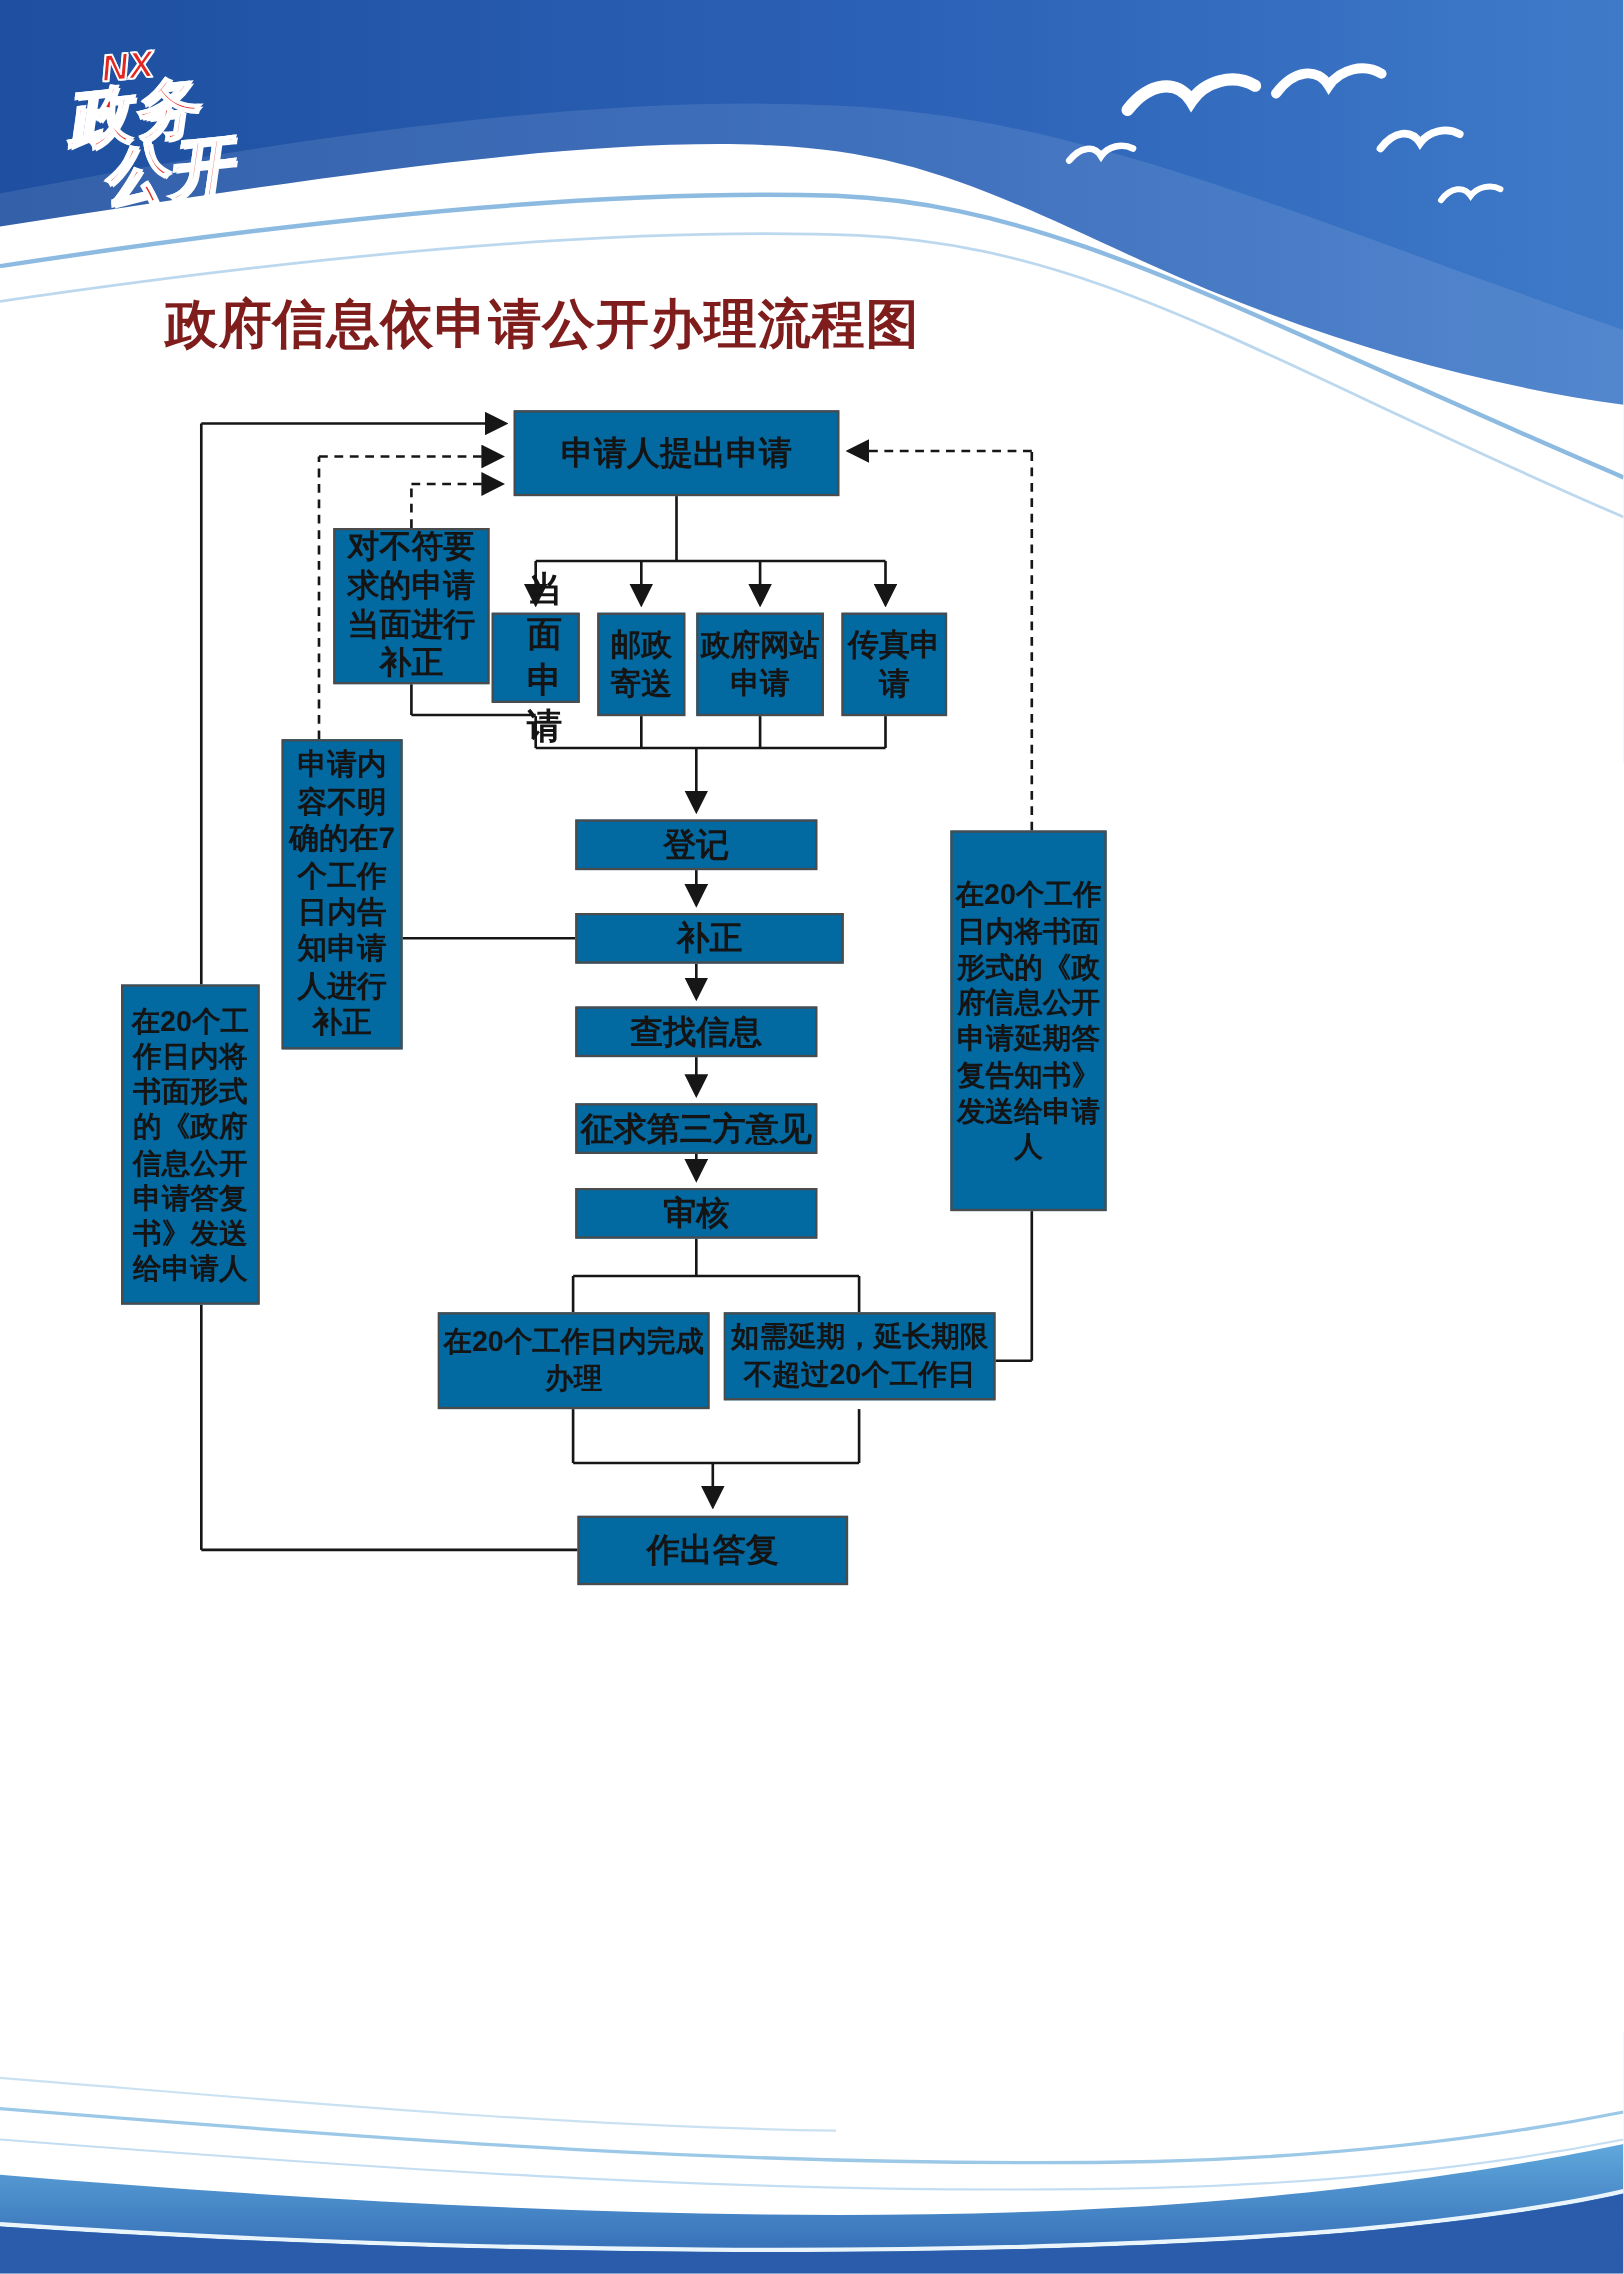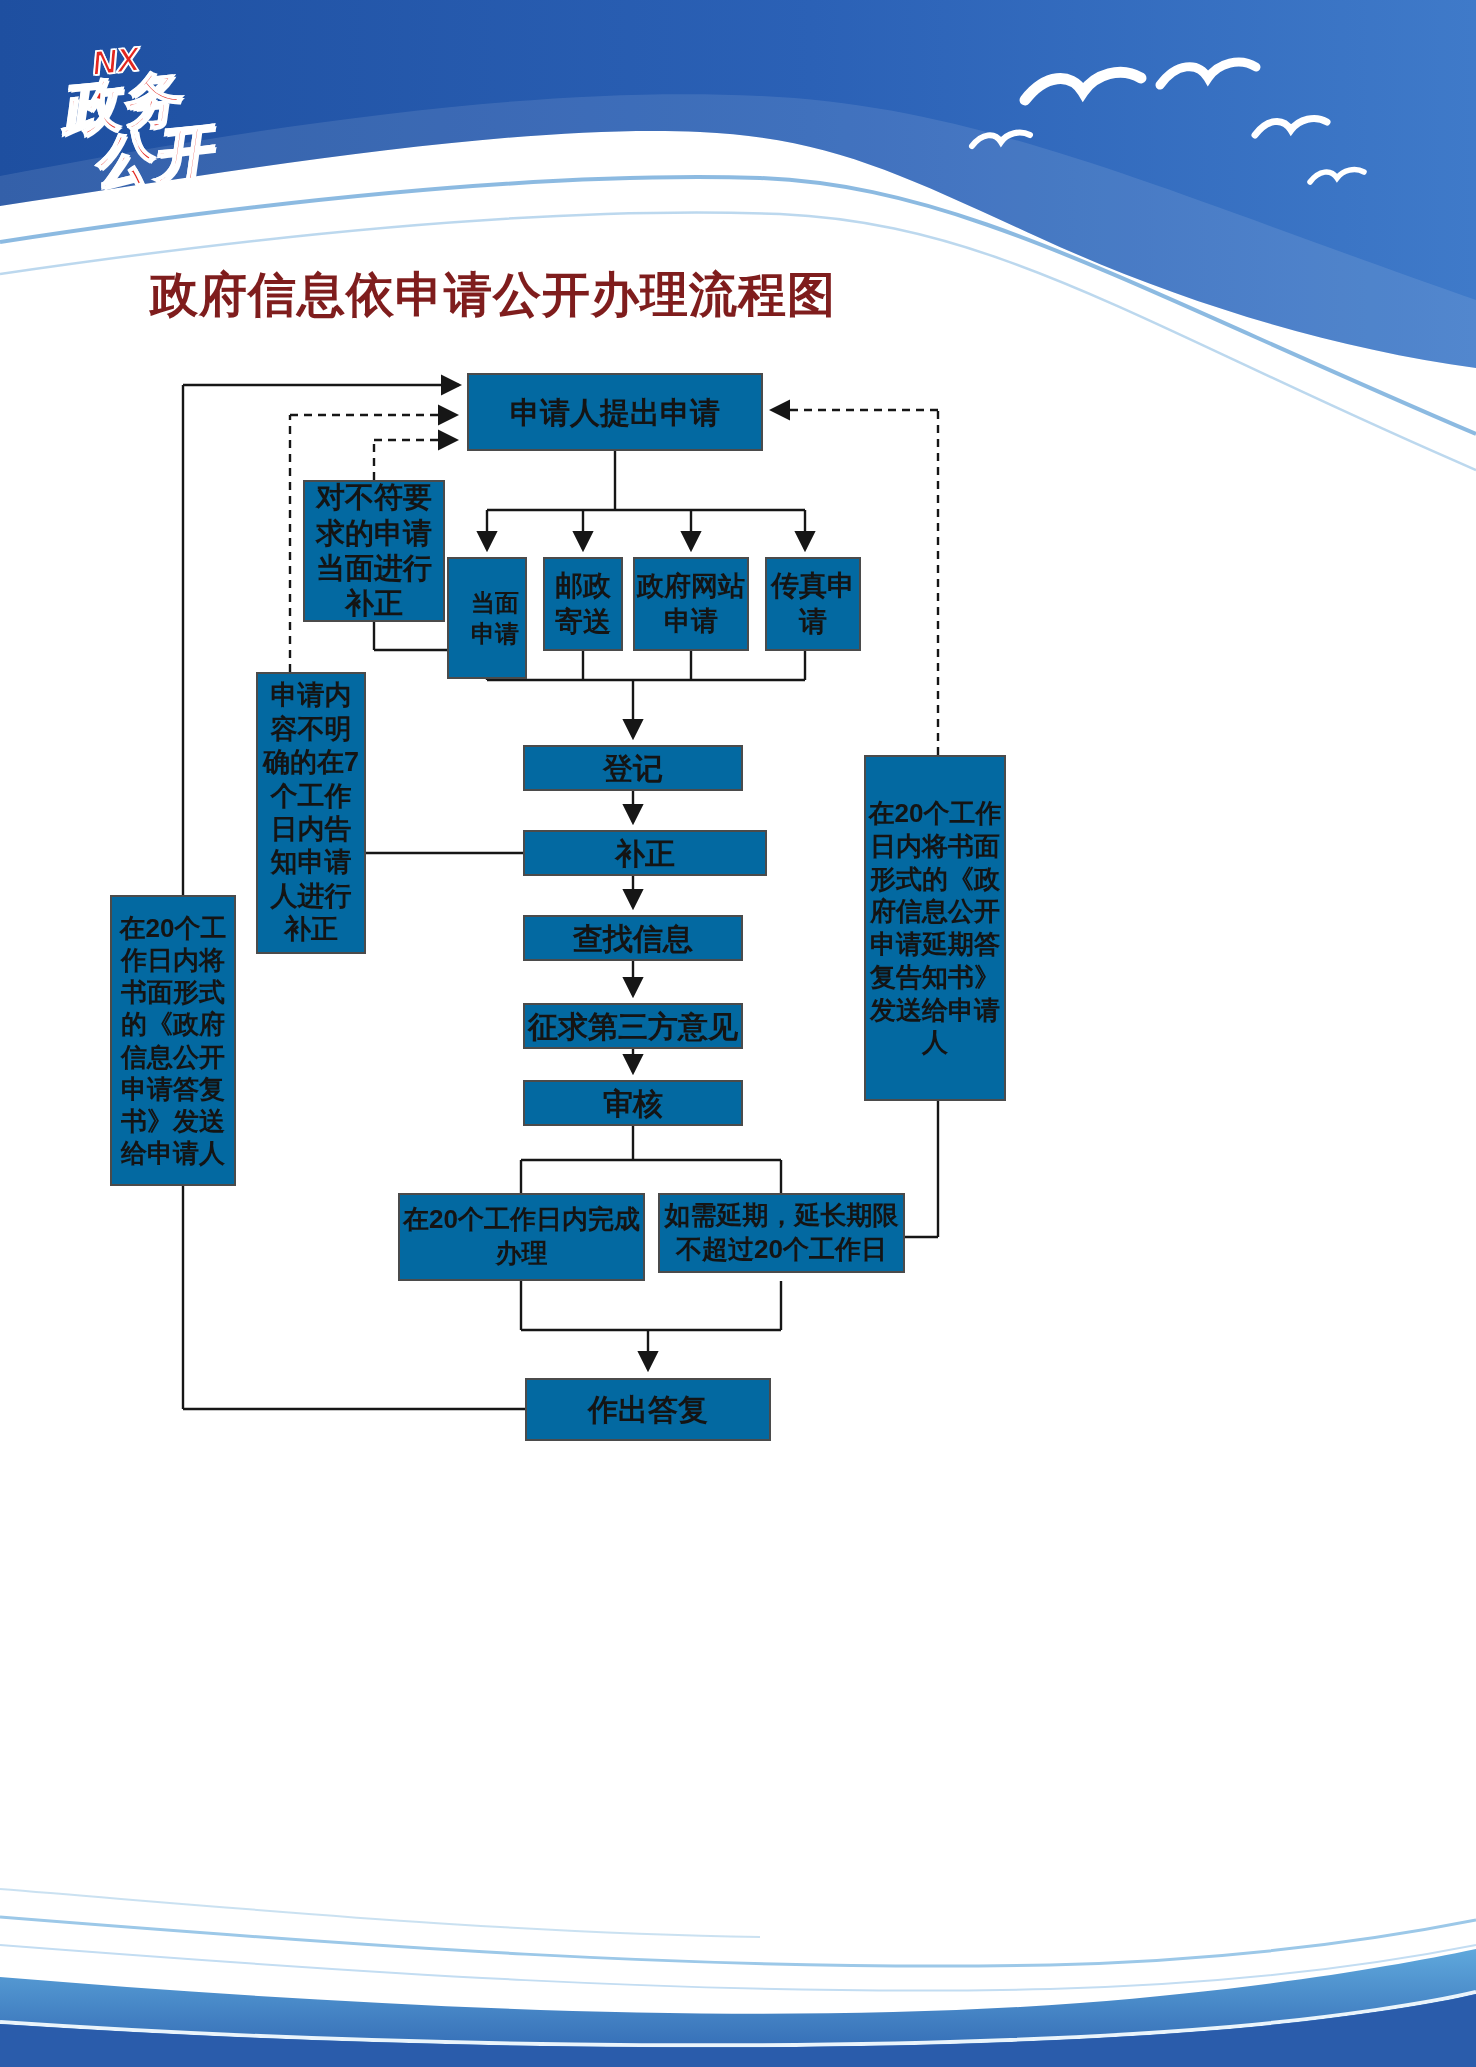--- a/index.html
+++ b/index.html
@@ -135,21 +135,21 @@
     <path class="ln" d="M905,1237 H938"></path>
     <path class="ln" d="M938,1237 V1101"></path>
     <path class="ln dash" d="M938,755 V410"></path>
     <path class="ln dash" d="M938,410 H772" marker-end="url(#arw)"></path>
   </svg>
 
   <div class="node" style="left:467px;top:373px;width:296px;height:78px;font-size:30px;">申请人提出申请</div>
 
   <div class="node" style="left:303px;top:480px;width:142px;height:142px;font-size:29px;line-height:1.22;">对不符要求的申请当面进行补正</div>
 
-  <div class="node" style="left:447px;top:557px;width:80px;height:122px;font-size:24px;padding-left:16px;">当面申请</div>
+  <div class="node" style="left:447px;top:557px;width:80px;height:82px;font-size:32px;padding-left:16px;">当面申请</div>
   <div class="node" style="left:543px;top:557px;width:80px;height:94px;font-size:28px;">邮政寄送</div>
   <div class="node" style="left:633px;top:557px;width:116px;height:94px;font-size:27px;">政府网站申请</div>
   <div class="node" style="left:765px;top:557px;width:96px;height:94px;font-size:28px;">传真申请</div>
 
   <div class="node" style="left:523px;top:745px;width:220px;height:46px;font-size:30px;">登记</div>
   <div class="node" style="left:523px;top:830px;width:244px;height:46px;font-size:30px;text-align:center;">补正</div>
   <div class="node" style="left:523px;top:915px;width:220px;height:46px;font-size:30px;">查找信息</div>
   <div class="node" style="left:523px;top:1003px;width:220px;height:46px;font-size:30px;">征求第三方意见</div>
   <div class="node" style="left:523px;top:1080px;width:220px;height:46px;font-size:30px;">审核</div>
 

